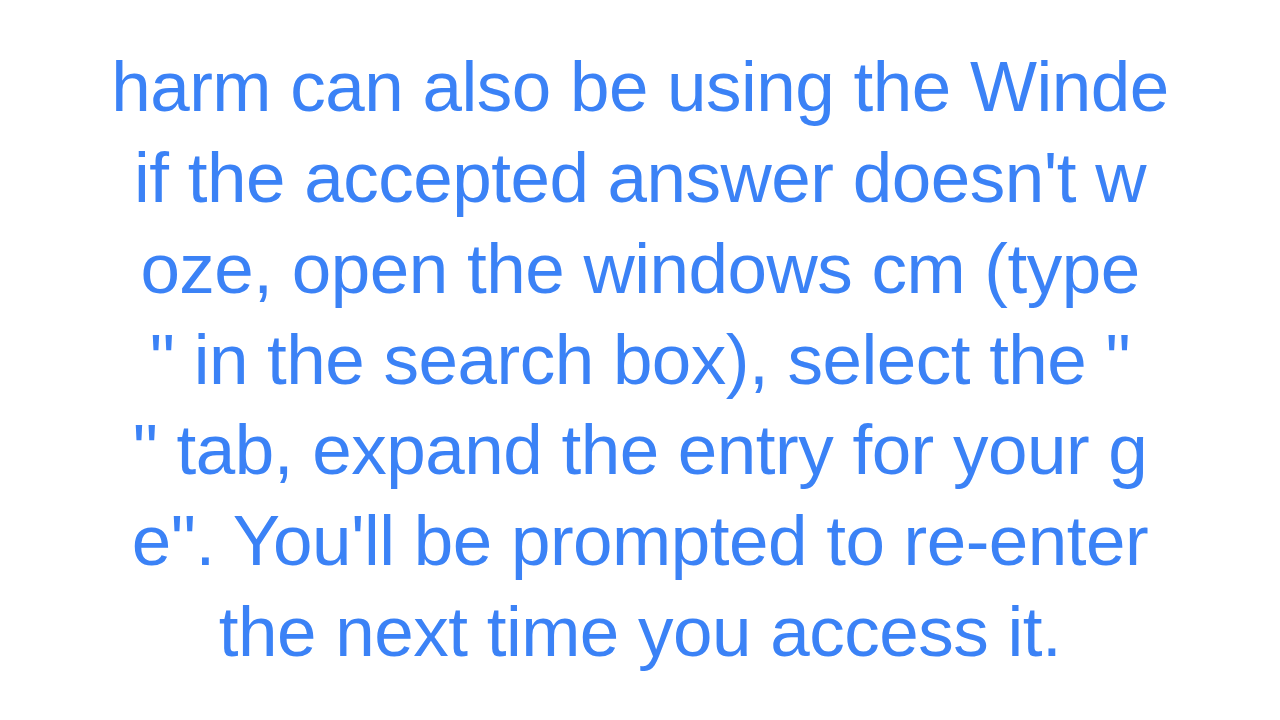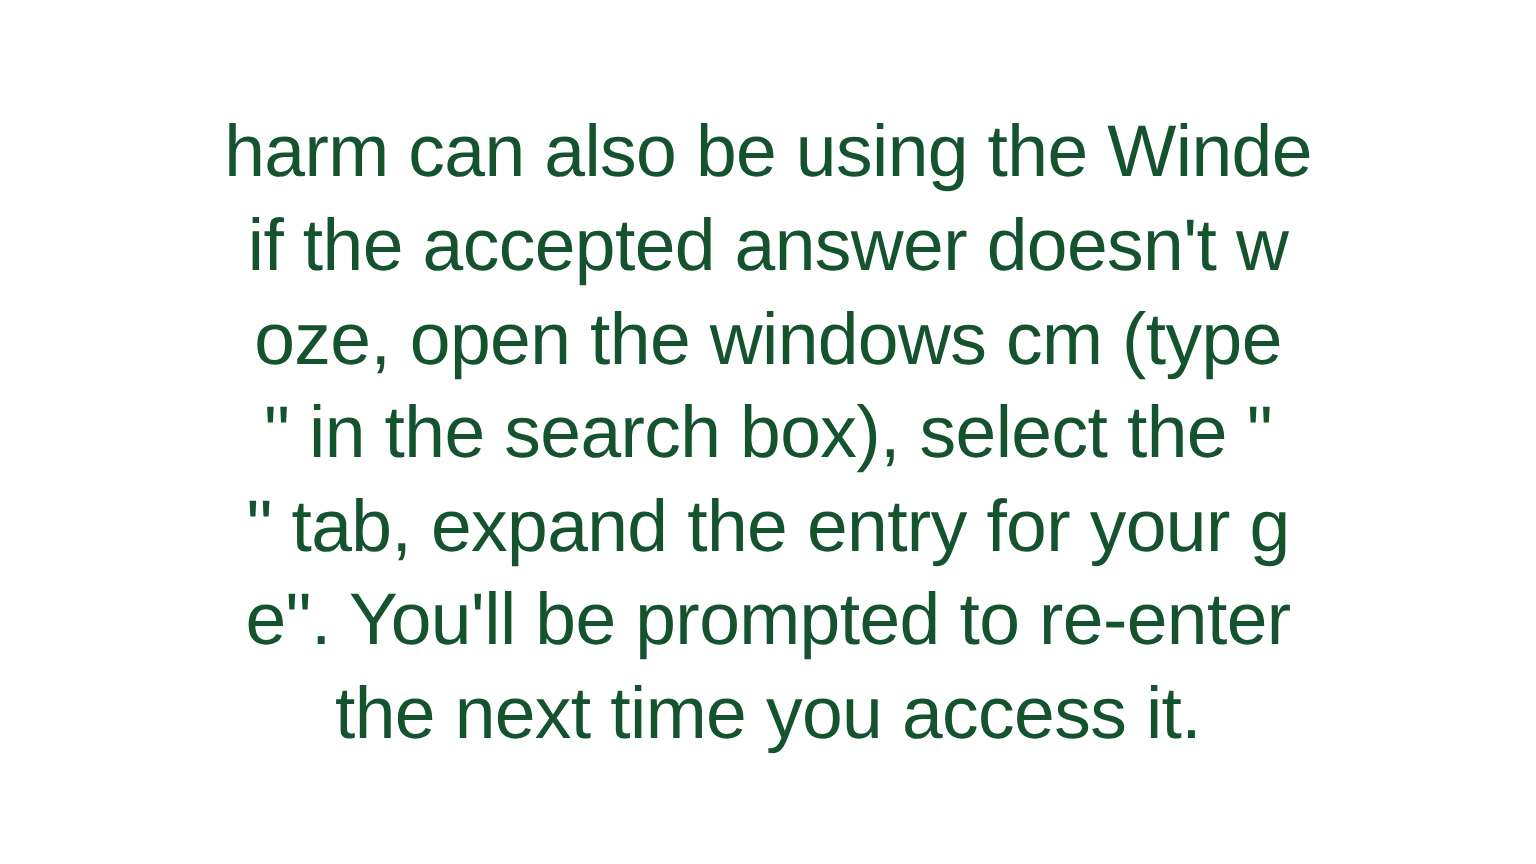--- a/index.html
+++ b/index.html
@@ -11,22 +11,22 @@
       width: 1280px;
       height: 720px;
       background: #ffffff;
       font-family: Arial, Helvetica, sans-serif;
       overflow: hidden;
       display: flex;
       align-items: center;
       justify-content: center;
     }
     .text-block {
-      color: #14532d;
-      font-size: 61px;
+      color: #3b82f6;
+      font-size: 71px;
       line-height: 1.28;
       text-align: center;
       letter-spacing: -0.5px;
       white-space: pre-line;
     }
   </style>
 </head>
 <body>
 
 <div class="text-block">harm can also be using the Winde

